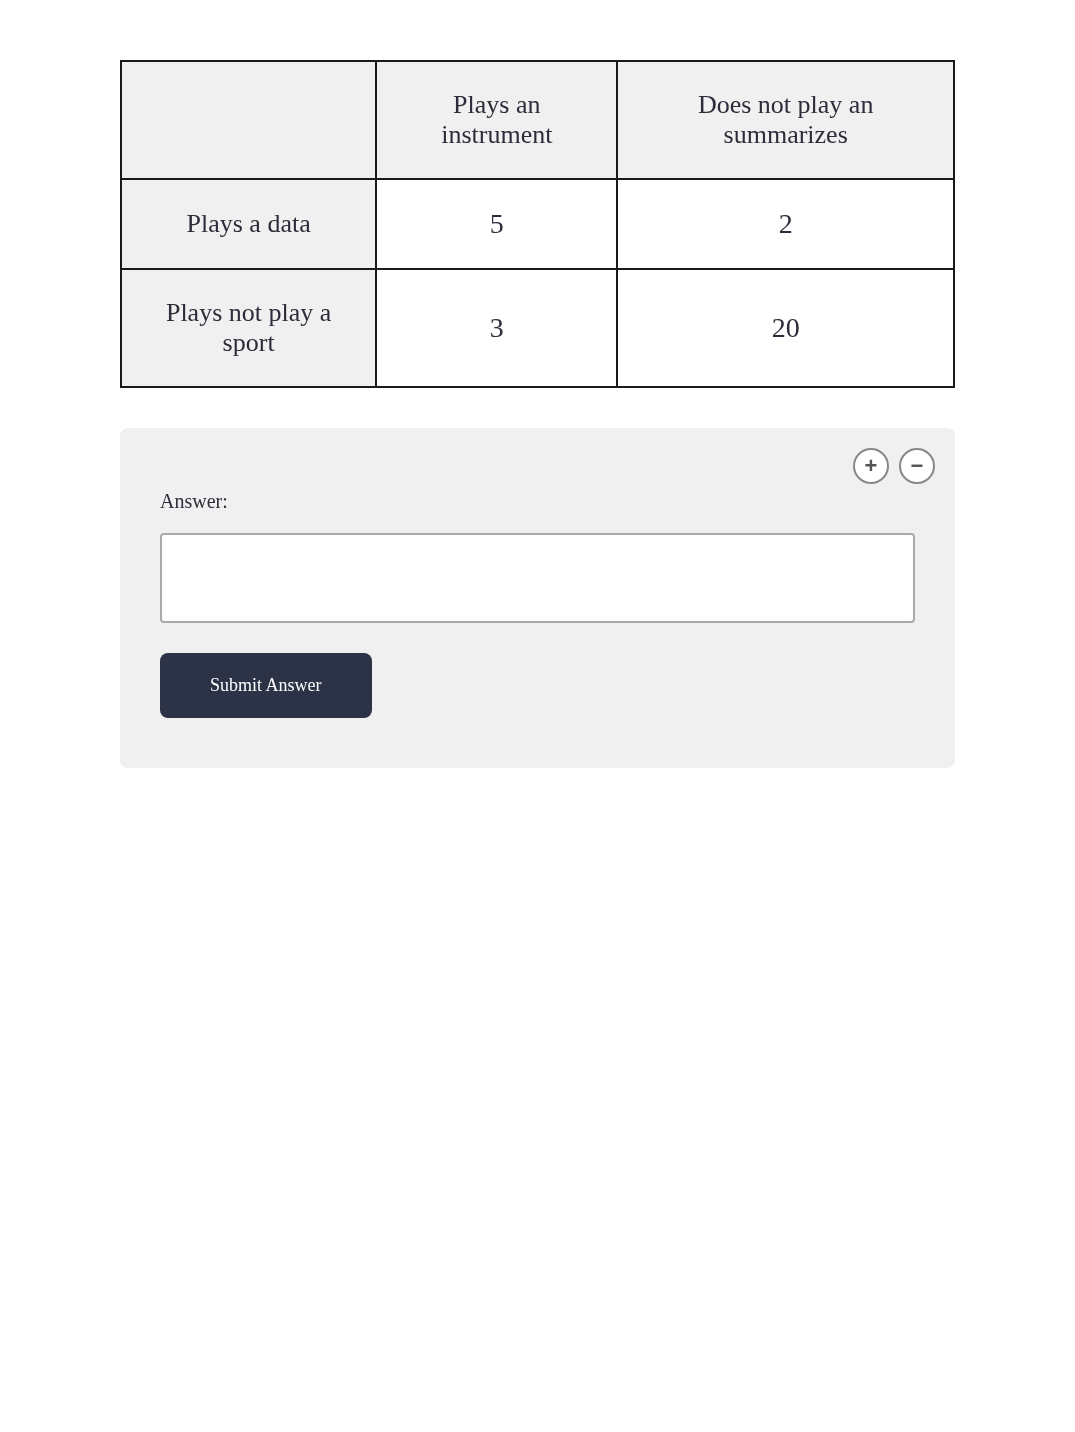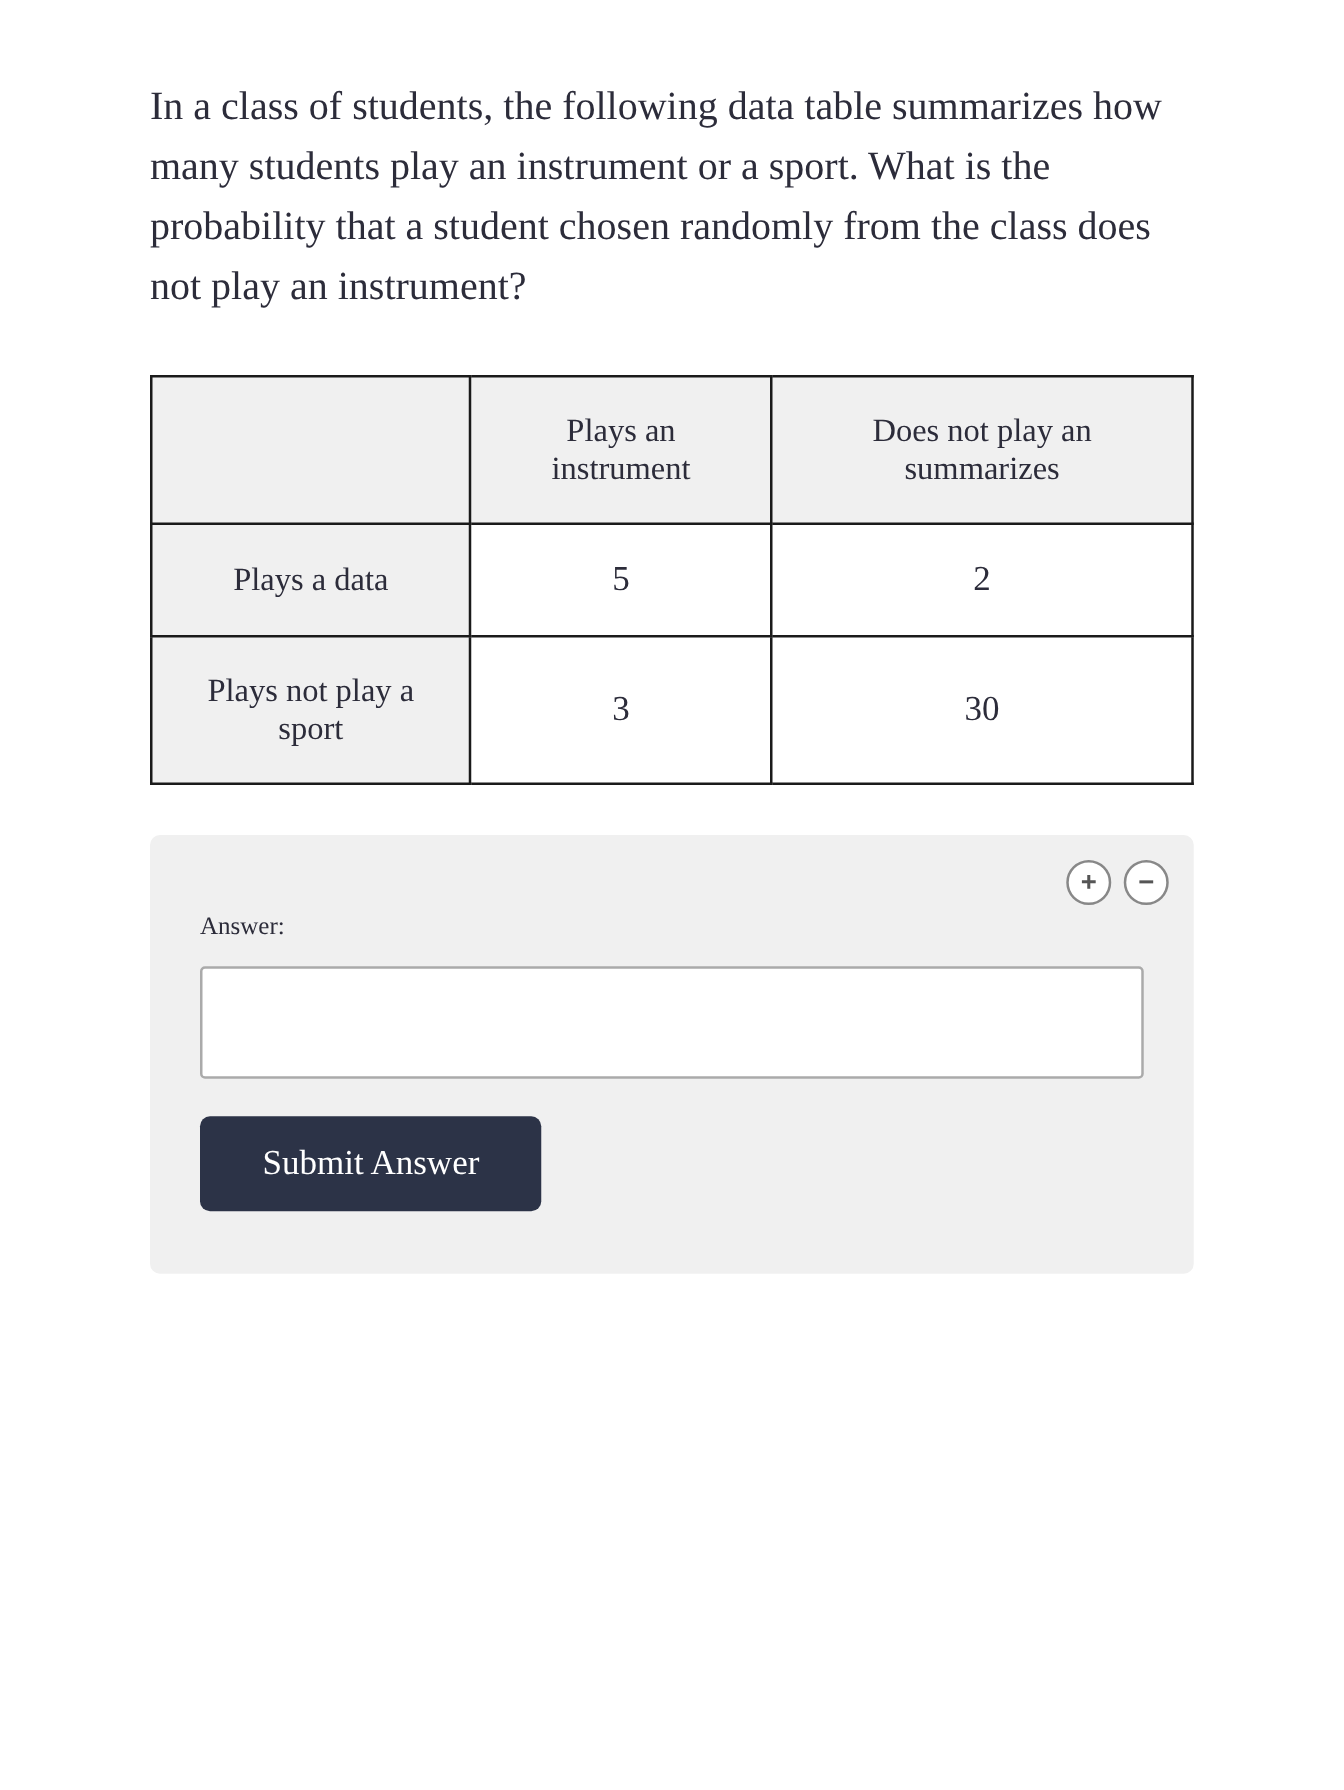--- a/index.html
+++ b/index.html
@@ -125,52 +125,51 @@
       padding: 10px 16px;
       color: #2c2c3a;
     }
 
     .submit-btn {
       background-color: #2c3347;
       color: #ffffff;
       border: none;
       border-radius: 8px;
       padding: 22px 50px;
-      font-size: 28px;
+      font-size: 18px;
       cursor: pointer;
       align-self: flex-start;
       margin-top: 10px;
       font-family: Georgia, 'Times New Roman', serif;
     }
   </style>
 </head>
 <body>
 
 <div class="page-container">
 
-  <p class="question-text">In a class of students, the following data table summarizes how many students play an instrument or a sport. What is the probability that a student chosen randomly from the class does not play an instrument?</p>
 
   <table class="data-table">
     <thead>
       <tr>
         <th class="corner-cell"></th>
         <th>Plays an instrument</th>
         <th>Does not play an summarizes</th>
       </tr>
     </thead>
     <tbody>
       <tr>
         <td class="row-header">Plays a data</td>
         <td class="data-cell">5</td>
         <td class="data-cell">2</td>
       </tr>
       <tr>
         <td class="row-header">Plays not play a sport</td>
         <td class="data-cell">3</td>
-        <td class="data-cell">30</td>
+        <td class="data-cell">20</td>
       </tr>
     </tbody>
   </table>
 
   <div class="answer-section">
     <div class="answer-controls">
       <button class="control-btn">+</button>
       <button class="control-btn">−</button>
     </div>
 

